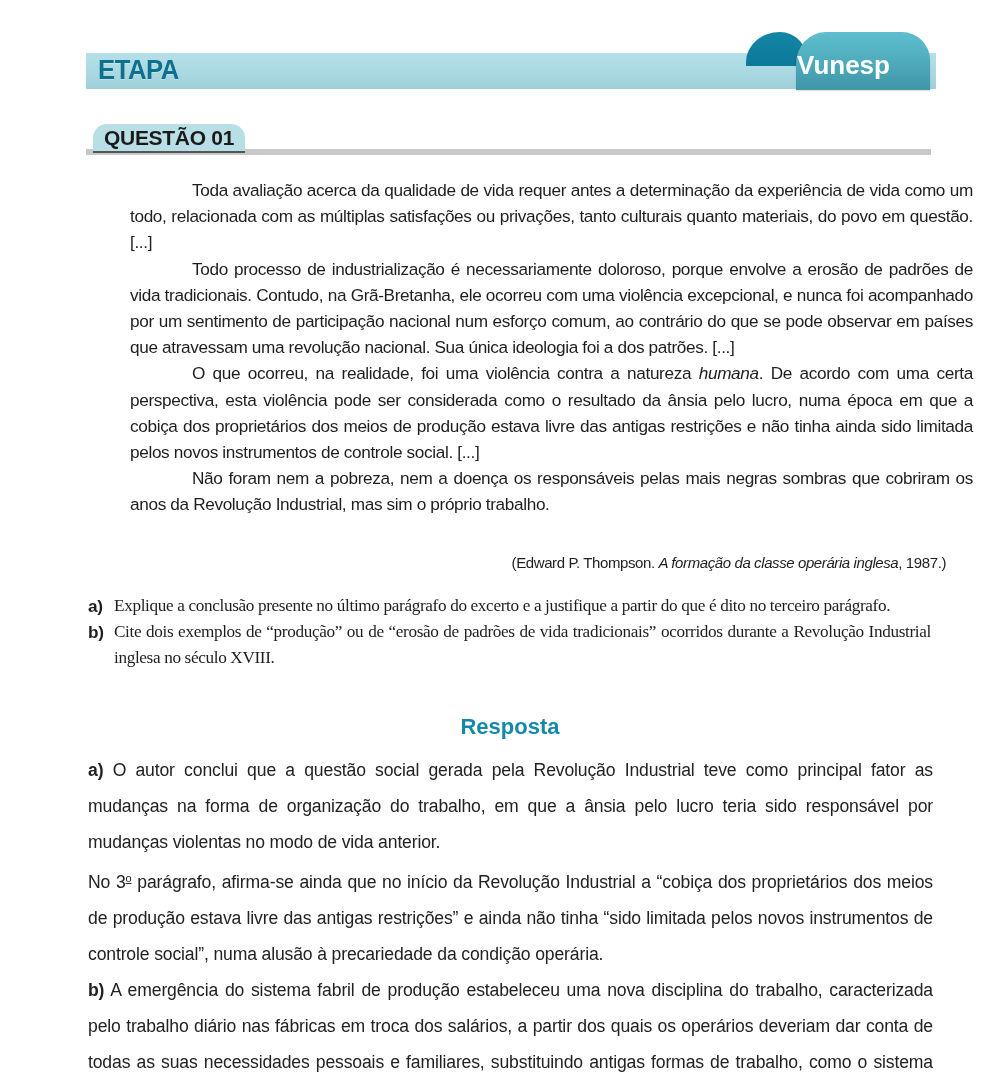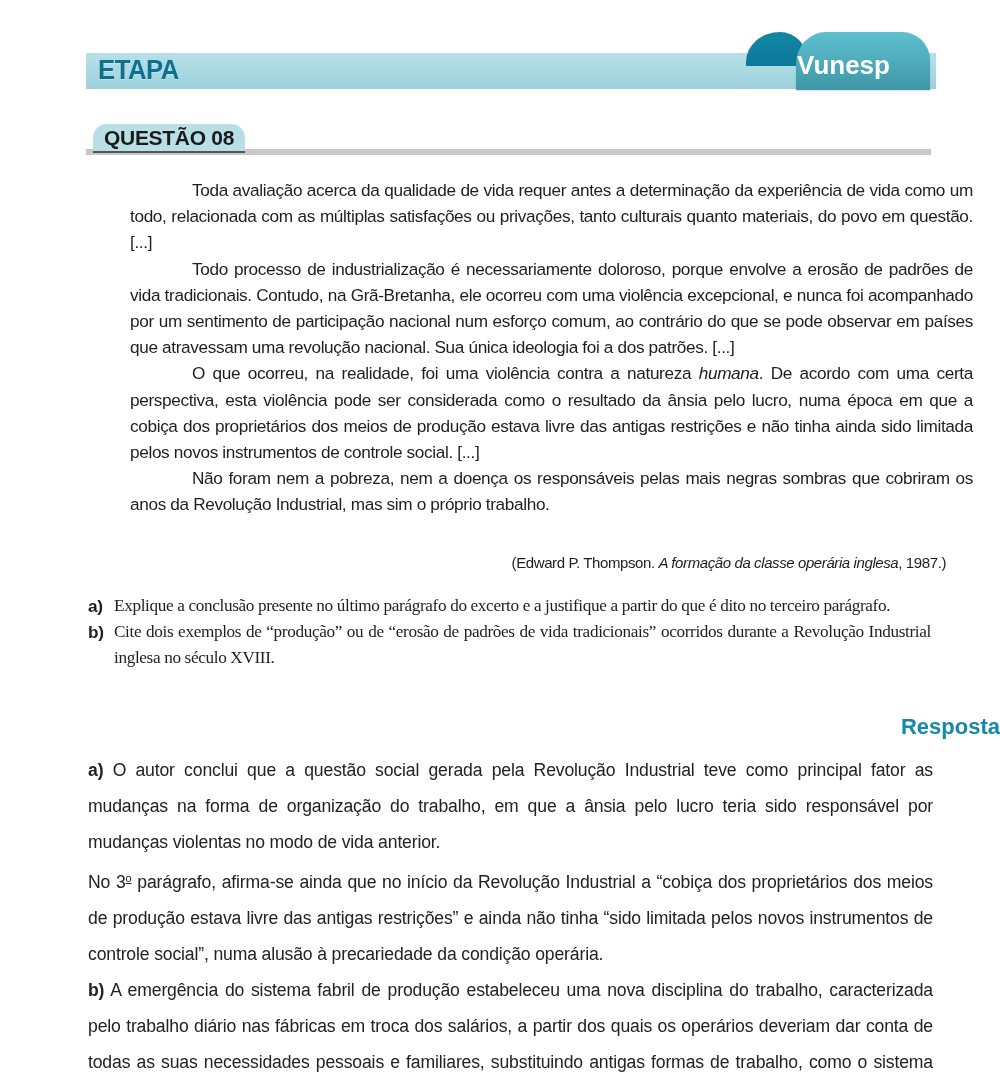--- a/index.html
+++ b/index.html
@@ -74,21 +74,21 @@
       position: absolute; left: 88px; top: 593px; width: 843px;
       font-family: "Liberation Sans", sans-serif; font-size: 17.2px;
       line-height: 26px; color: #1e1e1e; letter-spacing: -0.35px;
     }
     .q-item { display: flex; text-align: justify; }
     .q-item .mark { width: 26px; flex-shrink: 0; font-weight: 700; }
     .q-item .text { flex: 1; text-align: justify; font-family: Liberation Serif, serif; }
 
     
     .resposta-title {
-      position: absolute; left: 0; top: 714px; width: 1000px; text-align: right;
+      position: absolute; left: 0; top: 714px; width: 1000px; text-align: center;
       font-family: "Liberation Sans", sans-serif; font-weight: 700; font-size: 22px;
       color: #1589a8; padding-left: 20px;
     }
     .answer {
       position: absolute; left: 88px; top: 752px; width: 845px;
       font-family: "Liberation Sans", sans-serif; font-size: 17.6px;
       line-height: 36px; color: #222; text-align: justify;
       letter-spacing: -0.15px;
     }
     .answer .mark { font-weight: 700; }
@@ -98,21 +98,21 @@
 <body>
 
 <div class="banner"></div>
 <div class="etapa-logo">ETAPA</div>
 <div class="vunesp-curl"></div>
 <div class="vunesp-tab"></div>
 <div class="vunesp-label">Vunesp</div>
 
 <div class="q-rule"></div>
 <div class="q-tab"></div>
-<div class="q-label">QUESTÃO 08</div>
+<div class="q-label">QUESTÃO 01</div>
 
 <div class="excerpt">
   <p>Toda avaliação acerca da qualidade de vida requer antes a determinação da experiência de vida como um todo, relacionada com as múltiplas satisfações ou privações, tanto culturais quanto materiais, do povo em questão. [...]</p>
   <p>Todo processo de industrialização é necessariamente doloroso, porque envolve a erosão de padrões de vida tradicionais. Contudo, na Grã-Bretanha, ele ocorreu com uma violência excepcional, e nunca foi acompanhado por um sentimento de participação nacional num esforço comum, ao contrário do que se pode observar em países que atravessam uma revolução nacional. Sua única ideologia foi a dos patrões. [...]</p>
   <p><span>O que ocorreu, na realidade, foi uma violência contra a natureza </span><em>humana</em><span>. De acordo com uma certa perspectiva, esta violência pode ser considerada como o resultado da ânsia pelo lucro, numa época em que a cobiça dos proprietários dos meios de produção estava livre das antigas restrições e não tinha ainda sido limitada pelos novos instrumentos de controle social. [...]</span></p>
   <p>Não foram nem a pobreza, nem a doença os responsáveis pelas mais negras sombras que cobriram os anos da Revolução Industrial, mas sim o próprio trabalho.</p>
 </div>
 
 <div class="citation"><span>(Edward P. Thompson. </span><em>A formação da classe operária inglesa</em><span>, 1987.)</span></div>
 

